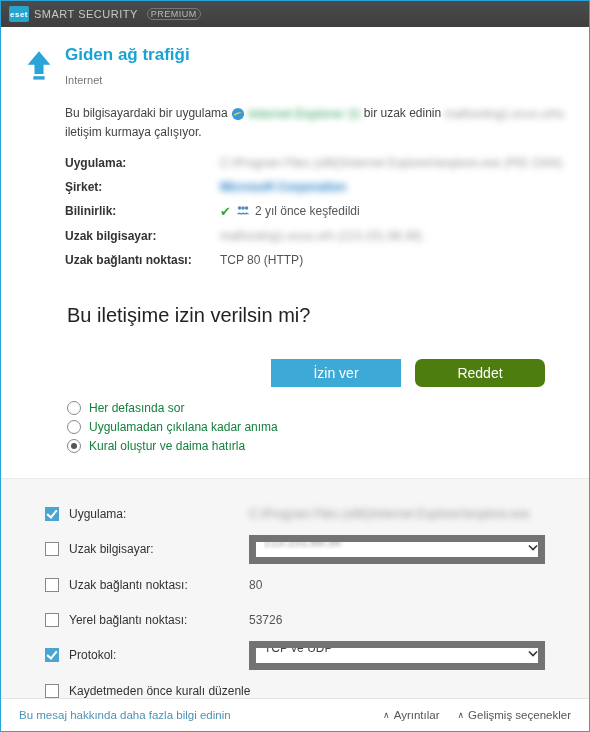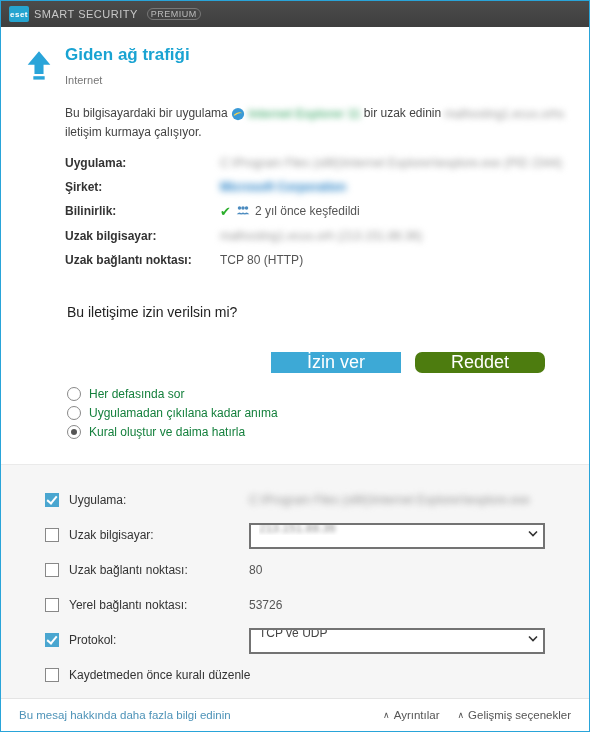--- a/index.html
+++ b/index.html
@@ -29,23 +29,23 @@
   .blur-grey { display:inline-block; color:#999; filter: blur(3px); vertical-align:middle;}
   .attrs { margin-left:40px; }
   .attr-row { display:flex; padding:5px 0;}
   .attr-label { width:155px; font-weight:600; color:#333;}
   .attr-val { color:#555; display:flex; align-items:center; gap:5px;}
   .blur-blue { color:#1d7cc4; filter:blur(3.5px); font-weight:bold;}
   .check-icon { color:#2cae2c; font-size:13px;}
   .people-icon { color:#4b8bbf; font-size:13px;}
   .sep { height:1px; background:#e4e4e4; margin: 14px -24px 0 -24px;}
   .question-section { padding: 18px 0 8px 42px;}
-  .question { font-size:14px; color:#222; margin-bottom:32px;}
+  .question { font-size:20px; color:#222; margin-bottom:32px;}
   .btn-row { display:flex; gap:14px; justify-content:flex-end; padding-right:20px; margin-bottom:14px;}
-  .btn { width:130px; height:21px; border:none; color:#fff; font-size:18px; cursor:pointer;}
+  .btn { width:130px; height:28px; border:none; color:#fff; font-size:14px; cursor:pointer;}
   .btn.primary { background:#3da9d6;}
   .btn.secondary { background:#4d7c0f;border-radius:7px;}
   .radios { margin-top:6px; margin-left:0;}
   .radio-row { display:flex; align-items:flex-end; gap:8px; margin:5px 0; color:#15803d; cursor:pointer;}
   .radio {
     width:14px; height:14px; border:1px solid #888; border-radius:50%; position:relative; flex-shrink:0;
   }
   .radio.checked::after{
     content:""; position:absolute; width:6px; height:6px; background:#555; border-radius:50%; top:3px; left:3px;
   }
@@ -55,21 +55,21 @@
     width:14px; height:14px; border:1px solid #888; background:#fff; flex-shrink:0; position:relative; cursor:pointer;
   }
   .chk.checked { background:#4aa6d0; border-color:#4aa6d0;}
   .chk.checked::after{
     content:""; position:absolute; left:3px; top:0px; width:4px; height:8px; border:solid #fff; border-width:0 2px 2px 0; transform:rotate(40deg);
   }
   .rule-label { margin-left:10px; width:180px; color:#333;}
   .rule-val { flex:1; color:#555;}
   .rule-input-wrap{ flex:1; position:relative;}
   .rule-input{
-    width:100%; height:26px; border:2px solid #737373; background:#fff; padding:0 26px 15px 8px; font-size:12px; color:#444;
+    width:100%; height:26px; border:7px solid #737373; background:#fff; padding:0 26px 15px 8px; font-size:12px; color:#444;
   }
   .rule-select-caret{
     position:absolute; right:6px; top:50%; transform:translateY(-50%); pointer-events:none; color:#333;
   }
   .footer { border-top:1px solid #e4e4e4; padding:10px 18px; display:flex; align-items:center; justify-content:space-between; font-size:11.5px;}
   .footer-left { color:#4e93b8; cursor:pointer;}
   .footer-right { display:flex; gap:18px;}
   .footer-link { color:#555; cursor:pointer; display:flex; align-items:center; gap:4px;}
   .caret-up { font-size:9px;}
 </style>

